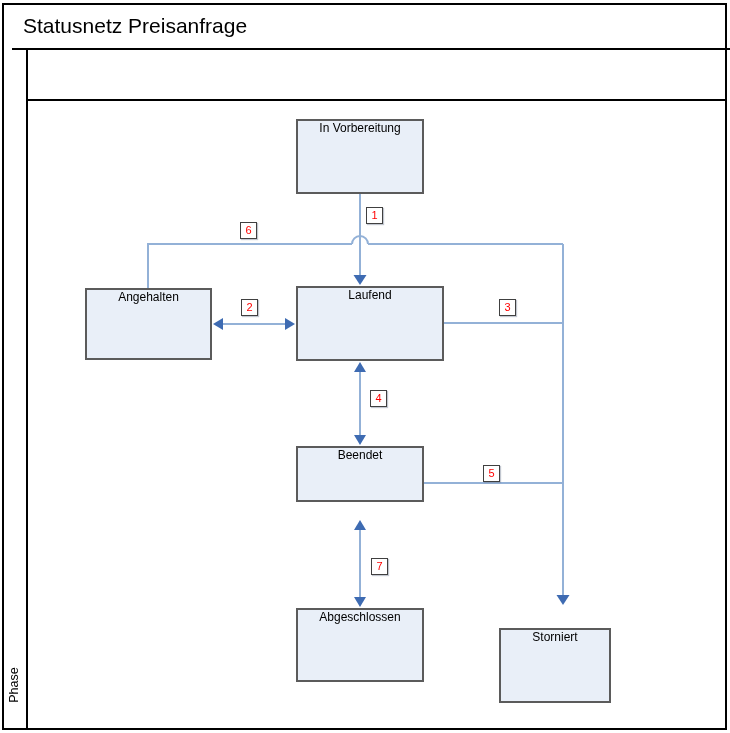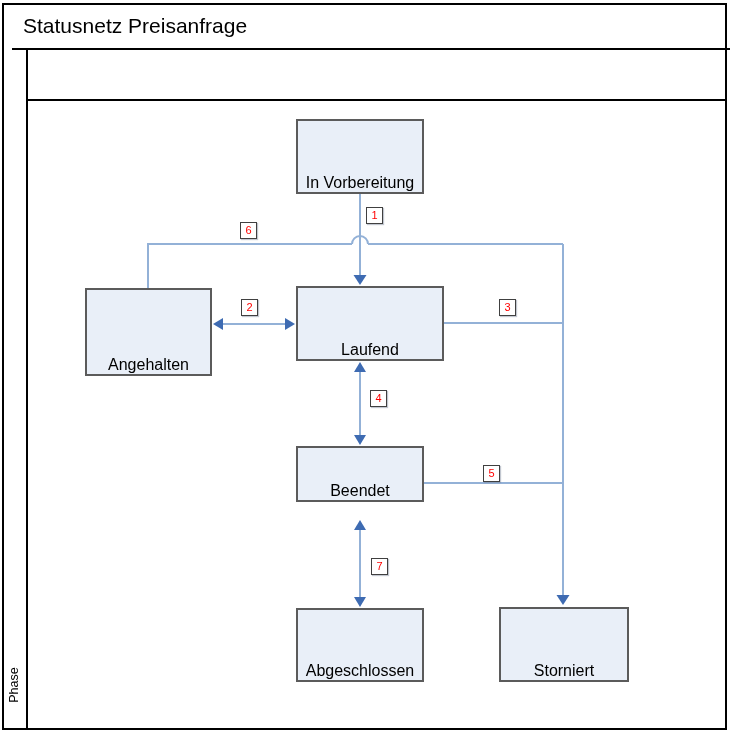--- a/index.html
+++ b/index.html
@@ -26,22 +26,22 @@
   .lane-label{
     position:absolute;left:2px;top:645px;width:24px;height:80px;
     display:flex;align-items:center;justify-content:center;
   }
   .lane-label span{
     transform:rotate(-90deg);font-size:12.5px;color:#000;white-space:nowrap;
   }
   .node{
     position:absolute;background:var(--box-fill,#E9EFF8);
     border:2px solid var(--box-border,#5B5B5B);box-sizing:border-box;
-    display:flex;align-items:flex-end;justify-content:center;
-    font-size:16px;color:#000;text-align:center;
+    display:flex;align-items:flex-start;justify-content:center;
+    font-size:12px;color:#000;text-align:center;
   }
   .tlabel{
     position:absolute;width:17px;height:17px;background:#fff;
     border:1px solid #404040;box-sizing:border-box;
     display:flex;align-items:center;justify-content:center;
     font-size:11px;line-height:11px;color:var(--transition-text,#FF0000);
     box-shadow:1px 1px 1px rgba(120,130,150,0.45);
   }
   svg.connectors{position:absolute;left:0;top:0;pointer-events:none;}
   svg.connectors path{stroke:var(--connector,#93B1D7);stroke-width:2;fill:none;}
@@ -99,33 +99,33 @@
   <g>
     <path d="M360,530 L360,597"></path>
     <polygon points="354,530 366,530 360,520"></polygon>
     <polygon points="354,597 366,597 360,607"></polygon>
   </g>
 </svg>
 
 <div class="node" style="left:296px;top:119px;width:128px;height:75px">
   <span>In Vorbereitung</span>
 </div>
-<div class="node" style="left:85px;top:288px;width:127px;height:88px">
+<div class="node" style="left:85px;top:288px;width:127px;height:72px">
   <span>Angehalten</span>
 </div>
 <div class="node" style="left:296px;top:286px;width:148px;height:75px">
   <span>Laufend</span>
 </div>
 <div class="node" style="left:296px;top:446px;width:128px;height:56px">
   <span>Beendet</span>
 </div>
 <div class="node" style="left:296px;top:608px;width:128px;height:74px">
   <span>Abgeschlossen</span>
 </div>
-<div class="node" style="left:499px;top:607px;width:130px;height:75px">
+<div class="node" style="left:499px;top:628px;width:112px;height:75px">
   <span>Storniert</span>
 </div>
 
 <div class="tlabel" style="left:366px;top:207px">1</div>
 <div class="tlabel" style="left:241px;top:299px">2</div>
 <div class="tlabel" style="left:499px;top:299px">3</div>
 <div class="tlabel" style="left:370px;top:390px">4</div>
 <div class="tlabel" style="left:483px;top:465px">5</div>
 <div class="tlabel" style="left:240px;top:222px">6</div>
 <div class="tlabel" style="left:371px;top:558px">7</div>

